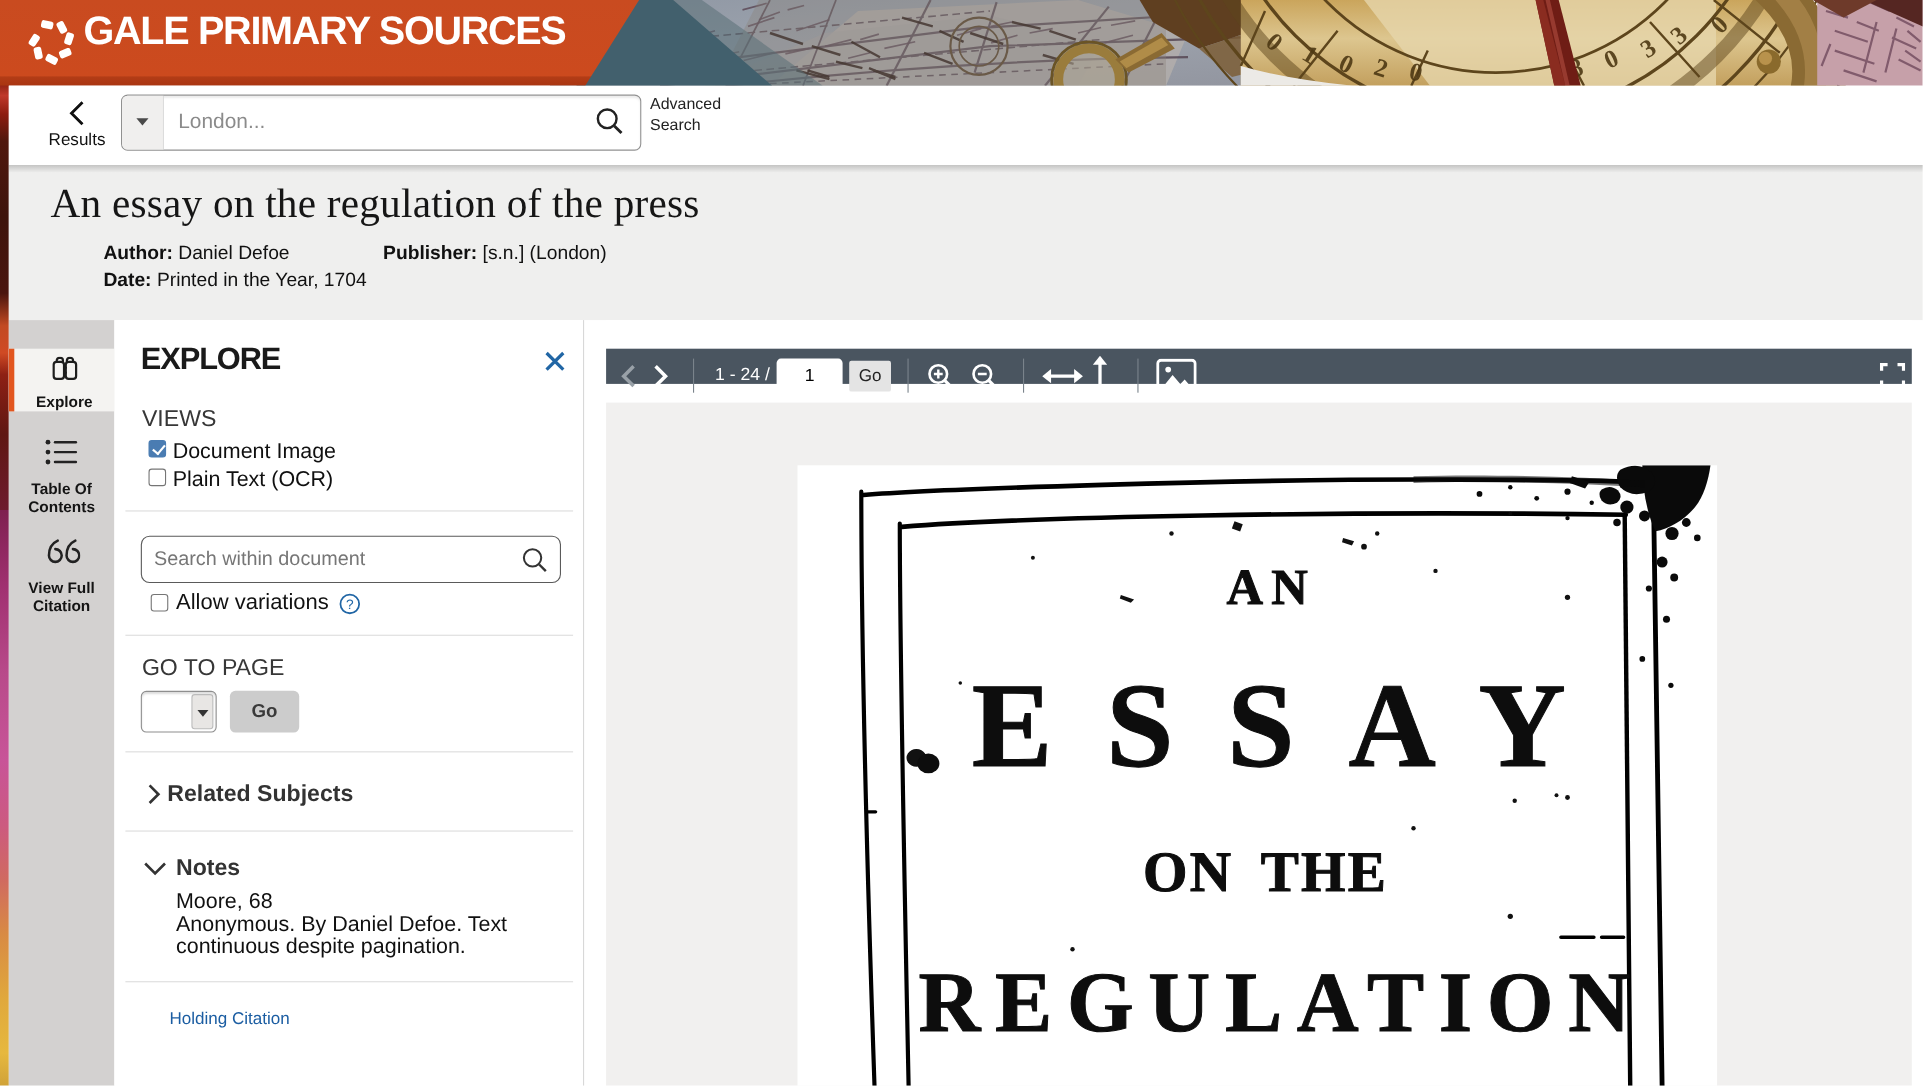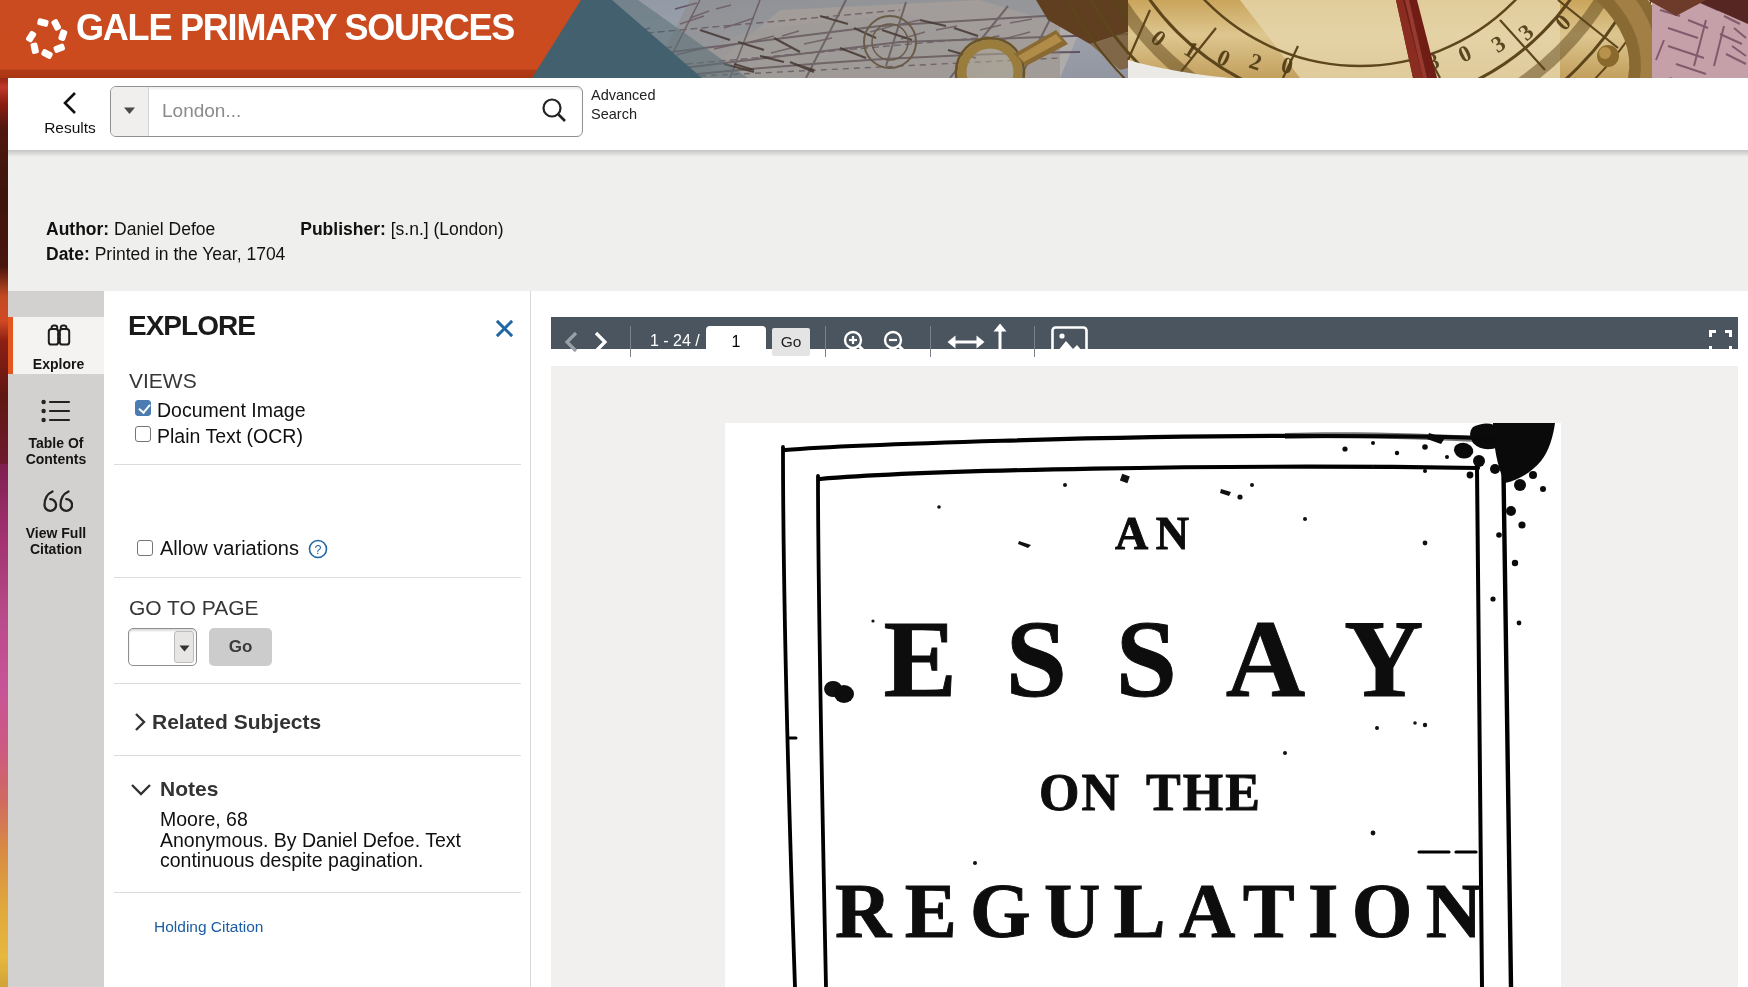--- a/index.html
+++ b/index.html
@@ -31,21 +31,21 @@
     background:#f0efee; border-right:1px solid #d5d5d5; border-radius:5px 0 0 5px; }
   #search-ph { left:162px; top:100px; font-size:19px; color:#8b8b8b; }
   #advsearch { left:591px; top:86px; font-size:14.5px; color:#222; line-height:18.5px; }
 
   
   #titleblock { left:8px; top:150px; width:1740px; height:141px; background:#efefee; }
   #titleblock .shadow { position:absolute; left:0; top:0; width:100%; height:7px;
     background:linear-gradient(180deg, rgba(0,0,0,0.18), rgba(0,0,0,0)); }
   #doc-title { left:46px; top:164px; font-family:"Liberation Serif", serif; font-size:37.5px;
     color:#161616; letter-spacing:0.2px; }
-  .meta { font-size:17.5px; color:#111; }
+  .meta { font-size:17.5px; color:#111;margin-left:48px; }
   #meta1 { left:46px; top:219px; }
   #meta2 { left:46px; top:244px; }
   .meta b { font-weight:bold; }
 
   
   #rail { left:8px; top:291px; width:96px; height:696px; background:#d3d1d0; }
   .tab { position:absolute; left:0; width:96px; text-align:center; color:#141414; }
   .tab .lbl { font-size:14px; font-weight:bold; line-height:16px; margin-top:6px; }
   #tab-explore { top:26px; height:57px; background:#f4f3f1; border-left:5px solid #e2561f; }
 
@@ -240,20 +240,21 @@
   <div class="abs" id="search-ph">London...</div>
   <svg class="abs" style="left:540px;top:96px" width="28" height="28" viewBox="0 0 28 28">
     <circle cx="12" cy="12" r="8.5" stroke="#222" stroke-width="2.2" fill="none"></circle>
     <line x1="18.5" y1="18.5" x2="25" y2="25" stroke="#222" stroke-width="2.6"></line>
   </svg>
   <div class="abs" id="advsearch">Advanced<br>Search</div>
 
   <div class="abs" id="titleblock">
       <div class="shadow"></div>
     </div>
+  <div class="abs" id="doc-title">An essay on the regulation of the press</div>
   <div class="abs meta" id="meta1"><b>Author:</b>&nbsp;Daniel Defoe<span style="display:inline-block;width:85px"></span><b>Publisher:</b>&nbsp;[s.n.] (London)</div>
   <div class="abs meta" id="meta2"><b>Date:</b>&nbsp;Printed in the Year, 1704</div>
 
   <div class="abs" id="rail">
     <div class="tab" id="tab-explore">
       <svg style="margin-top:7px" width="28" height="22" viewBox="0 0 28 22">
         <g fill="none" stroke="#1d1d1d" stroke-width="2" stroke-linejoin="round" stroke-linecap="round">
           <path d="M6.6 5 V3.6 a2.2 2.2 0 0 1 2.2 -2.2 h1.2 a2.2 2.2 0 0 1 2.2 2.2 V5"></path>
           <path d="M15.8 5 V3.6 a2.2 2.2 0 0 1 2.2 -2.2 h1.2 a2.2 2.2 0 0 1 2.2 2.2 V5"></path>
           <rect x="3.8" y="5" width="9.4" height="15.5" rx="2.6"></rect>
@@ -293,20 +294,27 @@
     <h1>EXPLORE</h1>
     <svg style="position:absolute;left:391px;top:28px" width="19" height="19" viewBox="0 0 20 20">
       <path d="M2 2 L18 18 M18 2 L2 18" stroke="#2166a5" stroke-width="3.1" fill="none"></path>
     </svg>
     <div class="abs" id="views-h" style="position:absolute">VIEWS</div>
     <div class="cb checked" style="left:31px;top:109px"></div>
     <div class="cblbl" style="left:53px;top:108px">Document Image</div>
     <div class="cb" style="left:31px;top:135px"></div>
     <div class="cblbl" style="left:53px;top:134px">Plain Text (OCR)</div>
     <div class="divider" style="top:173px"></div>
+    <div id="swd">
+        <div class="ph">Search within document</div>
+      <svg style="position:absolute;right:10px;top:8px" width="26" height="26" viewBox="0 0 28 28">
+        <circle cx="12" cy="12" r="8.5" stroke="#333" stroke-width="2" fill="none"></circle>
+        <line x1="18.5" y1="18.5" x2="25" y2="25" stroke="#333" stroke-width="2.4"></line>
+      </svg>
+    </div>
     <div class="cb" style="left:33px;top:249px"></div>
     <div class="abs" id="allowvar" style="position:absolute">Allow variations</div>
     <svg style="position:absolute;left:204px;top:248px" width="20" height="20" viewBox="0 0 20 20">
       <circle cx="10" cy="10" r="8.5" stroke="#2166a5" stroke-width="1.6" fill="none"></circle>
       <text x="10" y="14.5" font-size="12.5" fill="#2166a5" text-anchor="middle" font-family="Liberation Sans">?</text>
     </svg>
     <div class="divider" style="top:286px"></div>
     <div class="abs" id="gtp-h" style="position:absolute">GO TO PAGE</div>
     <div id="gtp-select">
         <div class="dd"></div>

